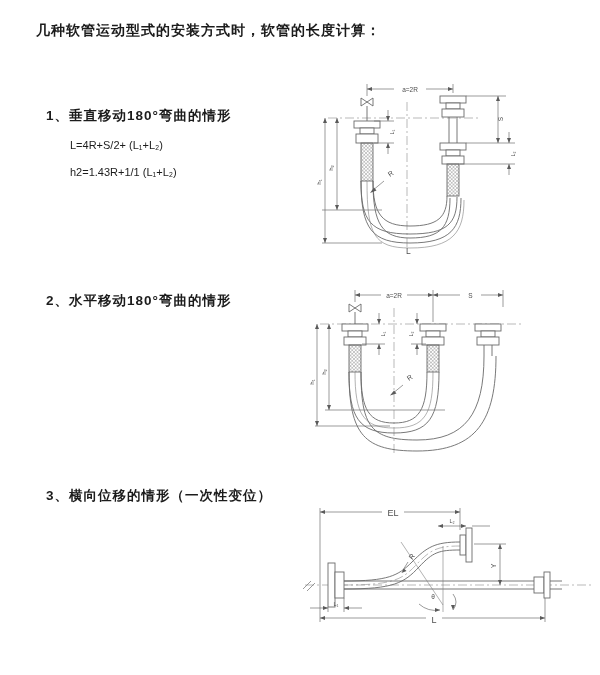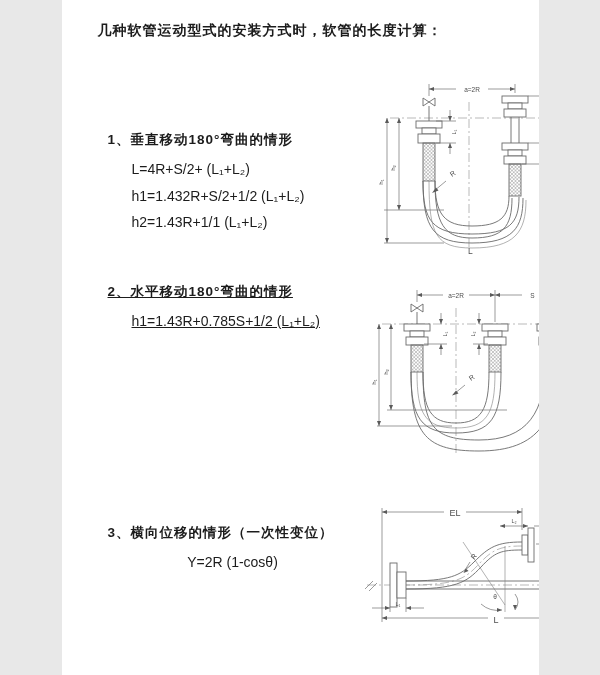--- a/index.html
+++ b/index.html
@@ -1,27 +1,27 @@
 <!DOCTYPE html>
 <html><head>
 <meta charset="utf-8">
 <style>
   html,body{margin:0;padding:0;background:#e8e8e8;}
   .page{
-    position:relative;width:477px;height:675px;background:#ffffff;
+    position:relative;width:600px;height:675px;background:#ffffff;
     font-family:"Liberation Sans","DejaVu Sans",sans-serif;color:#1c1c1c;
     overflow:hidden;margin:0 auto;
   }
   .title{position:absolute;left:36px;top:22px;font-size:14px;font-weight:bold;letter-spacing:1px;}
   .section{position:absolute;left:46px;}
   .sec-heading{font-size:13.5px;font-weight:bold;letter-spacing:1px;margin:0 0 7px 0;}
-  .formula{font-size:14px;line-height:26.5px;margin-left:24px;white-space:pre;}
-  #section1{top:107px;margin-top:24px;}
-  #section2{top:283px;text-decoration:underline;}
-  #section3{top:524px;text-align:center;}
+  .formula{font-size:11px;line-height:26.5px;margin-left:24px;white-space:pre;}
+  #section1{top:107px;}
+  #section2{top:292px;}
+  #section3{top:487px;}
   .diag{position:absolute;}
   #d1{left:310px;top:76px;}
   #d2{left:305px;top:282px;}
   #d3{left:300px;top:500px;}
   svg .ln{stroke:#6a6a6a;fill:none;stroke-width:0.9;}
   svg .thin{stroke:#7d7d7d;fill:none;stroke-width:0.6;}
   svg .dim{stroke:#707070;fill:none;stroke-width:0.7;}
   svg .cl{stroke:#8a8a8a;fill:none;stroke-width:0.6;stroke-dasharray:9 3 2 3;}
   svg .fit{fill:#ffffff;stroke:#6a6a6a;stroke-width:0.9;}
   svg .tip{fill:#5a5a5a;stroke:none;}
@@ -30,32 +30,29 @@
 </head>
 <body>
 
 <div class="page">
 
   <div class="title">几种软管运动型式的安装方式时，软管的长度计算：</div>
 
   <div class="section" id="section1">
     <div class="sec-heading">1、垂直移动180°弯曲的情形</div>
     <div class="formula">L=4R+S/2+ (L₁+L₂)</div>
-    <div class="formula">h1=1.432R+S/2+1/2 (L₁+L₂)</div>
     <div class="formula">h2=1.43R+1/1 (L₁+L₂)</div>
   </div>
 
   <div class="section" id="section2">
     <div class="sec-heading">2、水平移动180°弯曲的情形</div>
-    <div class="formula">h1=1.43R+0.785S+1/2 (L₁+L₂)</div>
   </div>
 
   <div class="section" id="section3">
     <div class="sec-heading">3、横向位移的情形（一次性变位）</div>
-    <div class="formula">Y=2R (1-cosθ)</div>
   </div>
 
   <svg class="diag" id="d1" width="290" height="180" viewBox="0 0 290 180">
     <defs>
       <pattern id="b1" width="3.5" height="3.5" patternUnits="userSpaceOnUse">
         <path d="M0,3.5 L3.5,0 M0,0 L3.5,3.5" stroke="#8f8f8f" stroke-width="0.5"></path>
       </pattern>
       <marker id="aR1" viewBox="0 0 8 8" refX="7" refY="4" markerWidth="6" markerHeight="6" markerUnits="userSpaceOnUse">
           <path d="M0,1.2 L7,4 L0,6.8 Z" fill="#5a5a5a"></path>
         </marker>

